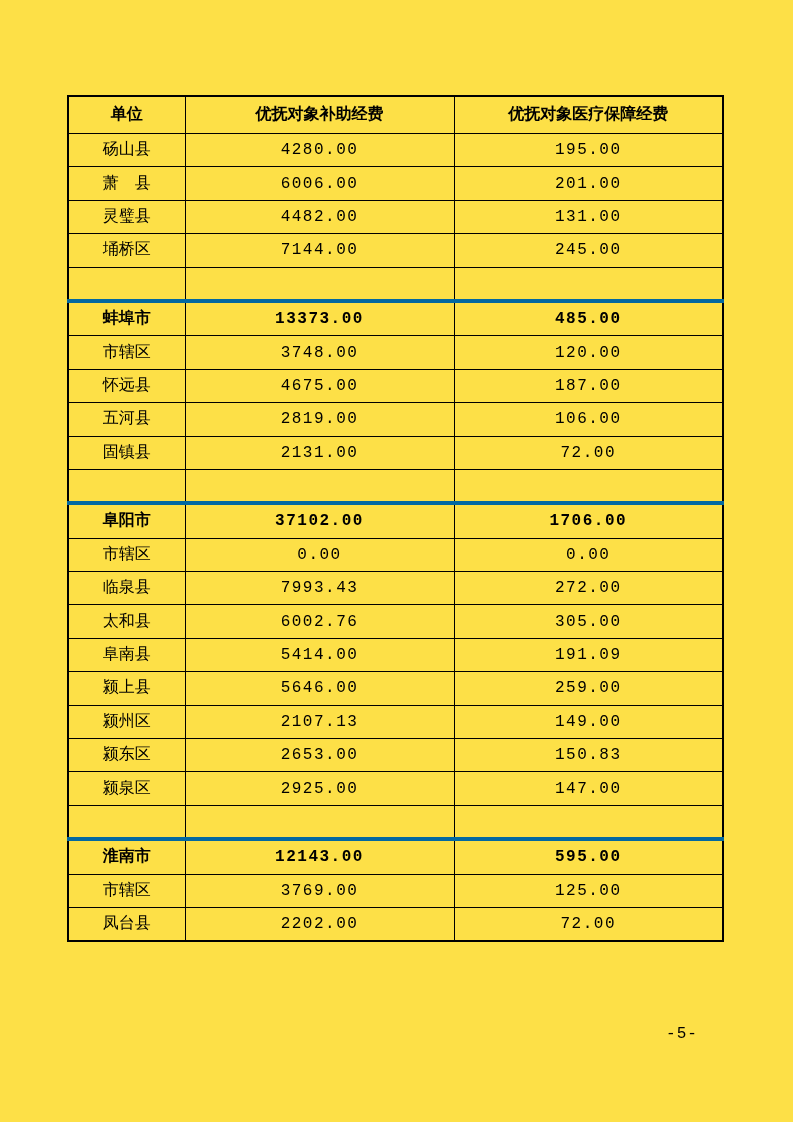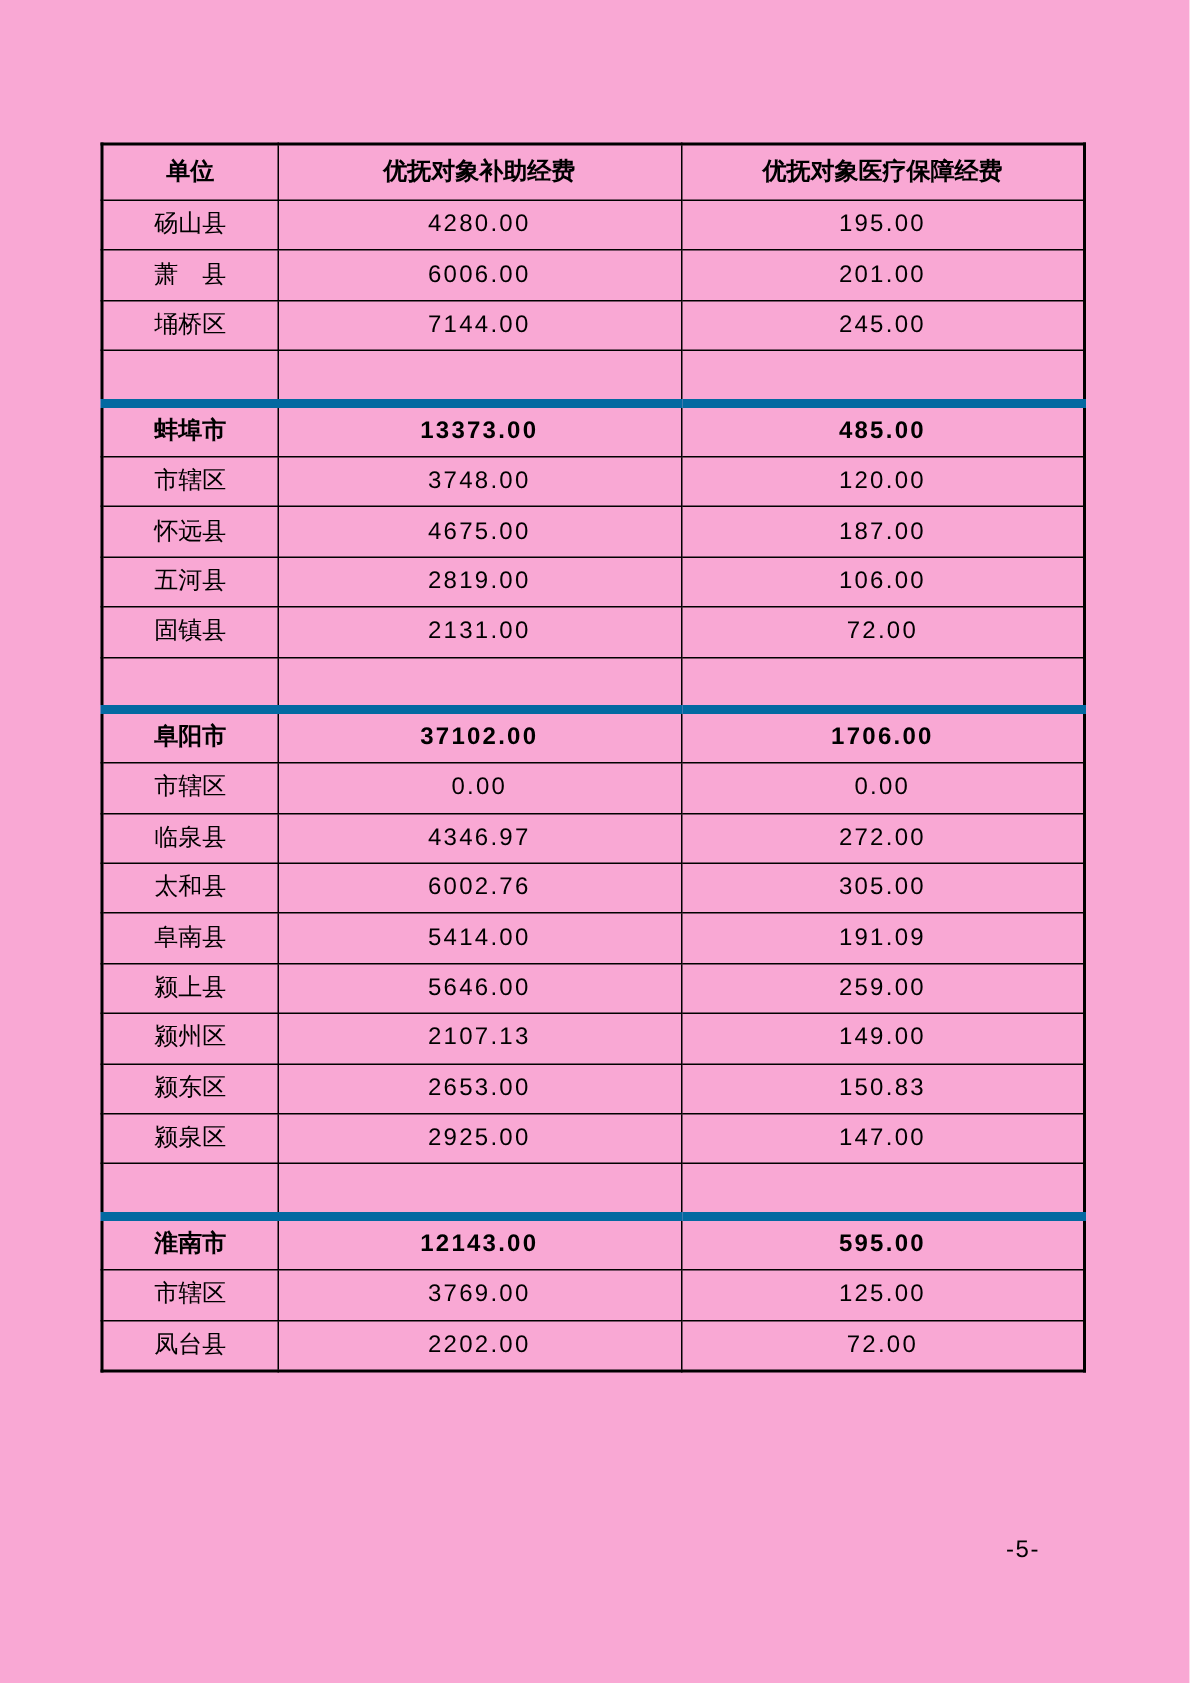--- a/index.html
+++ b/index.html
@@ -4,23 +4,23 @@
 <style>
   html, body {
     margin: 0;
     padding: 0;
     background: #ffffff;
   }
   .page {
     position: relative;
     width: 793px;
     height: 1122px;
-    background: #f9a8d4;
+    background: #fde047;
     color: #000000;
-    font-family: Liberation Sans, sans-serif;
+    font-family: Liberation Mono, monospace;
     overflow: hidden;
   }
   table.fund-table {
     position: absolute;
     left: 67px;
     top: 95px;
     width: 655px;
     border-collapse: collapse;
     table-layout: fixed;
     border: 2px solid #000000;
@@ -41,21 +41,21 @@
   .fund-table thead th {
     height: 36px;
     font-weight: bold;
   }
   .fund-table td.num {
     letter-spacing: 1.5px;
     margin-left: 44px;
   }
   .fund-table tr.city-row td {
     font-weight: bold;
-    border-top: 6px solid #0369a1;
+    border-top: 4px solid #0369a1;
   }
   .fund-table tr.empty-row td {
     height: 31.4px;
   }
   .page-number {
     position: absolute;
     left: 660px;
     top: 1025px;
     width: 44px;
     text-align: center;
@@ -87,20 +87,25 @@
         <td>砀山县</td>
         <td class="num">4280.00</td>
         <td class="num">195.00</td>
       </tr>
       <tr>
         <td>萧　县</td>
         <td class="num">6006.00</td>
         <td class="num">201.00</td>
       </tr>
       <tr>
+        <td>灵璧县</td>
+        <td class="num">4482.00</td>
+        <td class="num">131.00</td>
+      </tr>
+      <tr>
         <td>埇桥区</td>
         <td class="num">7144.00</td>
         <td class="num">245.00</td>
       </tr>
       <tr class="empty-row">
         <td></td>
         <td></td>
         <td></td>
       </tr>
       <tr class="city-row">
@@ -138,21 +143,21 @@
         <td class="num">37102.00</td>
         <td class="num">1706.00</td>
       </tr>
       <tr>
         <td>市辖区</td>
         <td class="num">0.00</td>
         <td class="num">0.00</td>
       </tr>
       <tr>
         <td>临泉县</td>
-        <td class="num">4346.97</td>
+        <td class="num">7993.43</td>
         <td class="num">272.00</td>
       </tr>
       <tr>
         <td>太和县</td>
         <td class="num">6002.76</td>
         <td class="num">305.00</td>
       </tr>
       <tr>
         <td>阜南县</td>
         <td class="num">5414.00</td>

